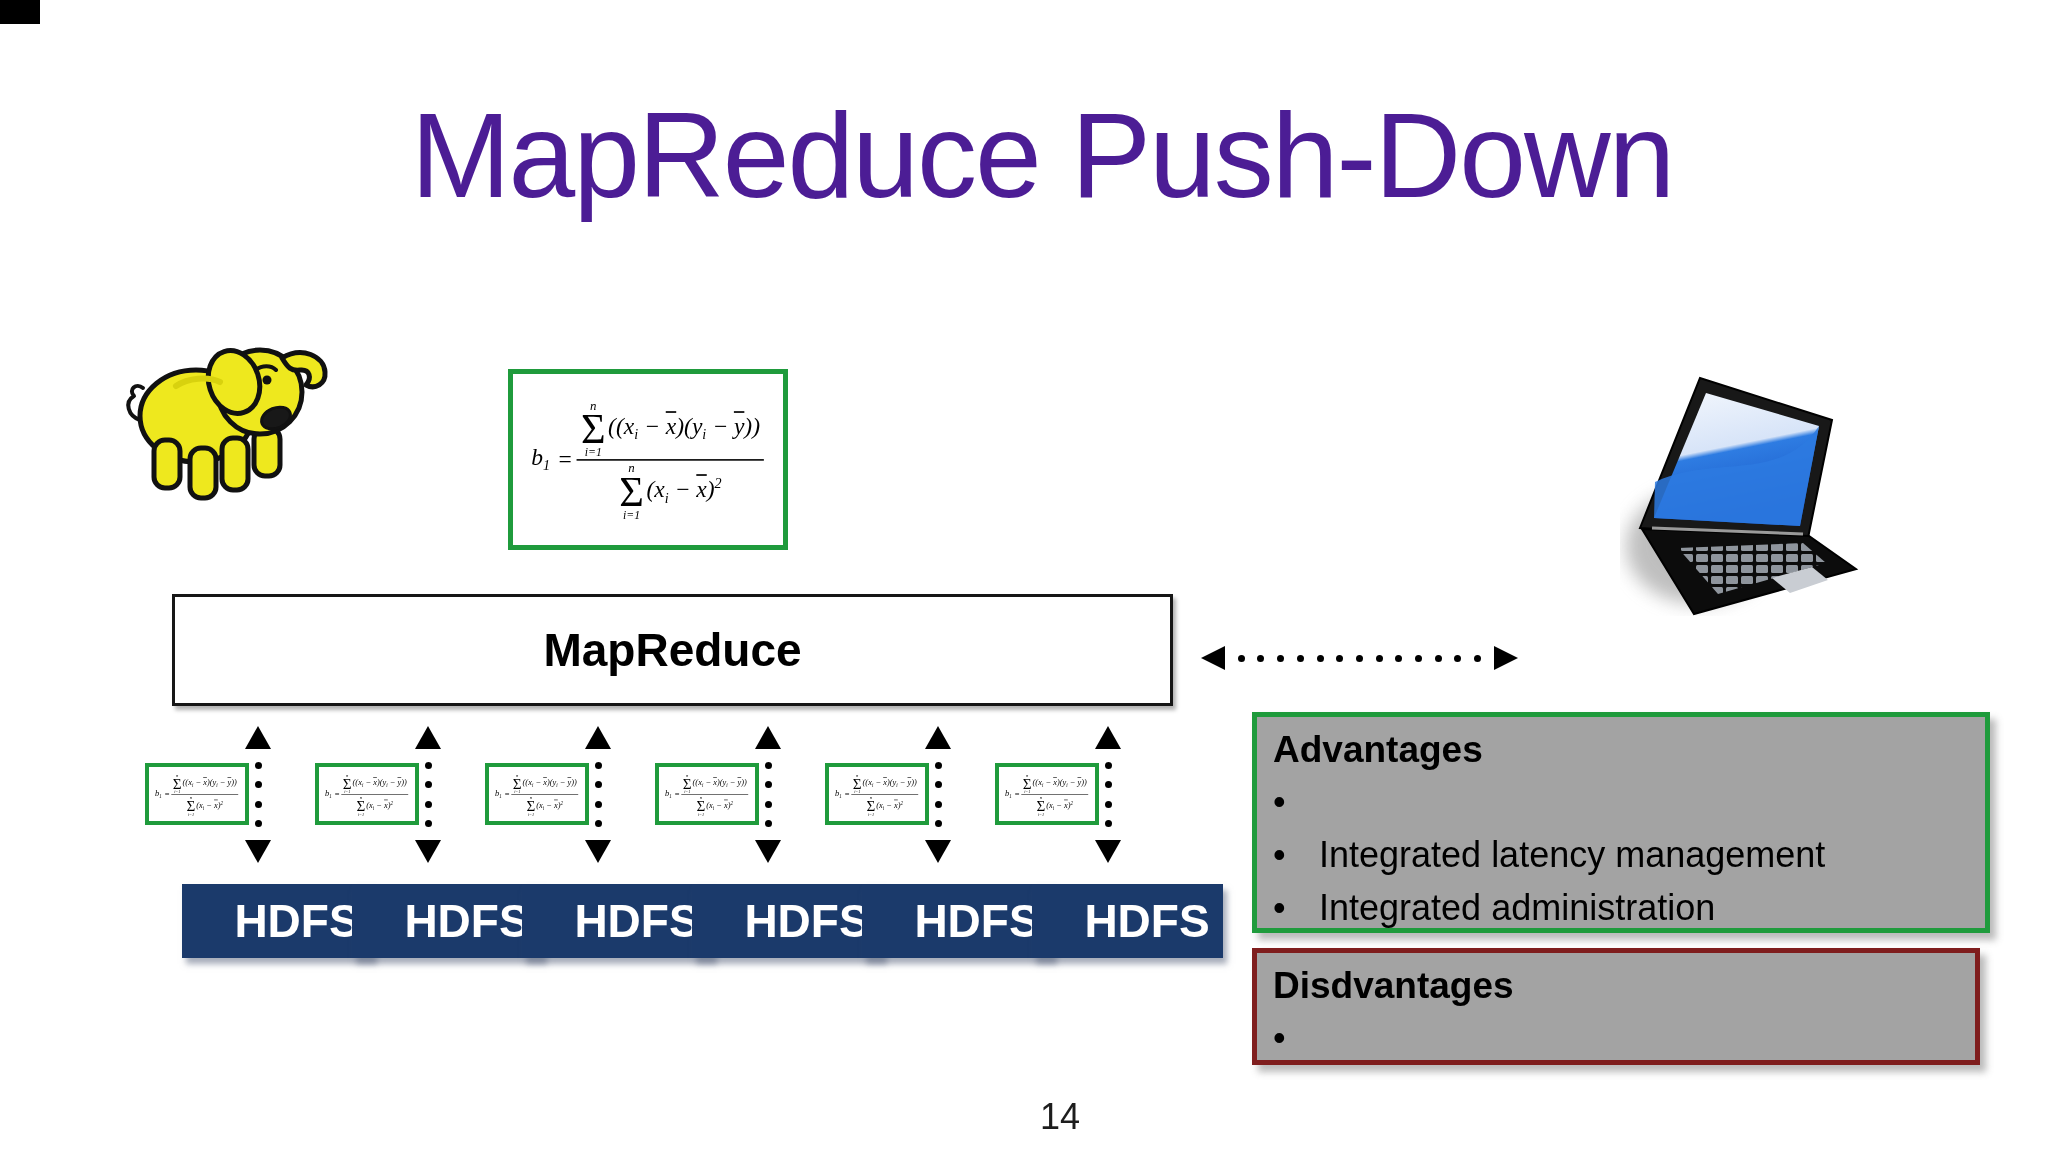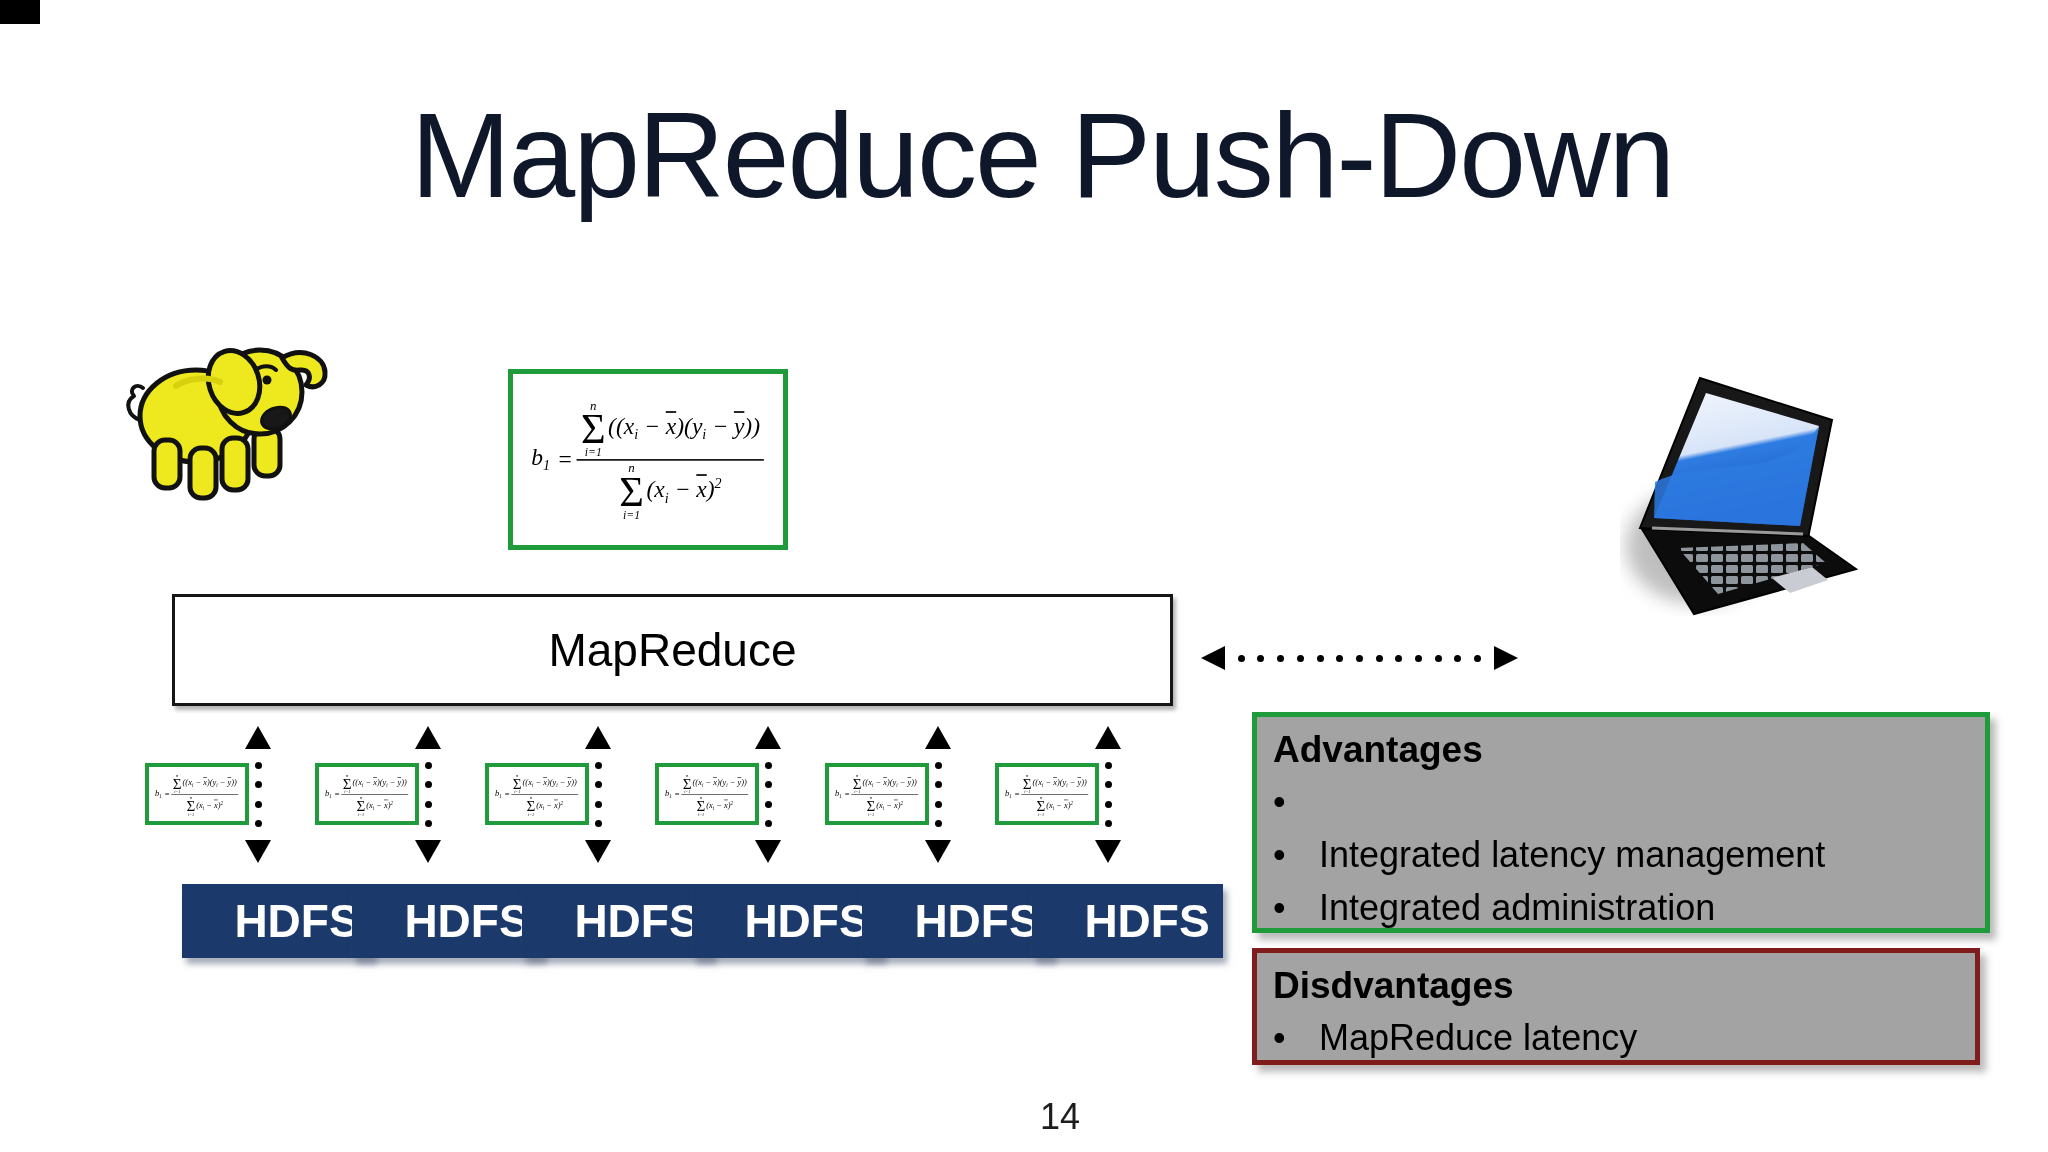--- a/index.html
+++ b/index.html
@@ -5,21 +5,21 @@
   html,body{margin:0;padding:0;background:#fff;}
   .slide{position:relative;width:2048px;height:1152px;background:#fff;overflow:hidden;
          font-family:"Liberation Sans",sans-serif;color:#000;}
   .abs{position:absolute;}
 
   
   .corner{left:0;top:0;width:40px;height:24px;background:#000;}
 
   
   .title{left:0;right:0;top:86px;text-align:center;font-size:120px;font-weight:300;
-         letter-spacing:-2px;color:#0f172a;white-space:nowrap;padding-left:36px;}
+         letter-spacing:-2px;color:#4c1d95;white-space:nowrap;padding-left:36px;}
 
   
   .fbox{background:#fff;border:5px solid #1f9b3c;display:flex;align-items:center;justify-content:center;box-sizing:border-box;}
   .fbox-big{left:508px;top:369px;width:280px;height:181px;}
   .fbox-small{position:absolute;left:0;top:37px;width:104px;height:62px;border-width:4px;}
   .fscale-big{transform:scale(0.84);}
   .fscale-small{transform:scale(0.30);}
 
   .formula{display:inline-flex;align-items:center;font-family:"Liberation Serif",serif;
            font-style:italic;font-size:28px;white-space:nowrap;line-height:1;}
@@ -33,21 +33,21 @@
   .sum{display:inline-flex;flex-direction:column;align-items:center;line-height:0.8;margin-right:3px;}
   .sum .sup-n{font-size:0.55em;}
   .sum .sigma{font-size:1.8em;font-style:normal;line-height:0.85;}
   .sum .lims{font-size:0.5em;}
   .bar{text-decoration:overline;}
 
   
   .mrbox{left:172px;top:594px;width:1001px;height:112px;background:#fff;border:3px solid #161616;
          box-sizing:border-box;display:flex;align-items:center;justify-content:center;
          box-shadow:3px 4px 4px rgba(0,0,0,.3);}
-  .mrbox span{font-size:46px;font-weight:normal;}
+  .mrbox span{font-size:46px;font-weight:bold;}
 
   
   .harrow{left:1201px;top:645px;width:317px;height:26px;display:flex;align-items:center;justify-content:space-between;}
   .tri-l{width:0;height:0;border-top:12px solid transparent;border-bottom:12px solid transparent;border-right:24px solid #000;}
   .tri-r{width:0;height:0;border-top:12px solid transparent;border-bottom:12px solid transparent;border-left:24px solid #000;}
   .dot{width:7px;height:7px;border-radius:50%;background:#000;}
 
   
   .unit{position:absolute;top:726px;width:132px;height:137px;}
   .varrow{position:absolute;left:100px;top:0;height:137px;width:26px;display:flex;flex-direction:column;
@@ -440,20 +440,19 @@
           <span>Integrated administration</span>
         </li>
     </ul>
   </div>
 
   <div class="abs panel panel-dis">
     <h2>Disdvantages</h2>
     <ul>
       <li>
           <span class="b">•</span>
-          <span>MapReduce latency</span>
         </li>
     </ul>
   </div>
 
   <div class="abs pageno">14</div>
 
 </div>
 
 </body></html>

